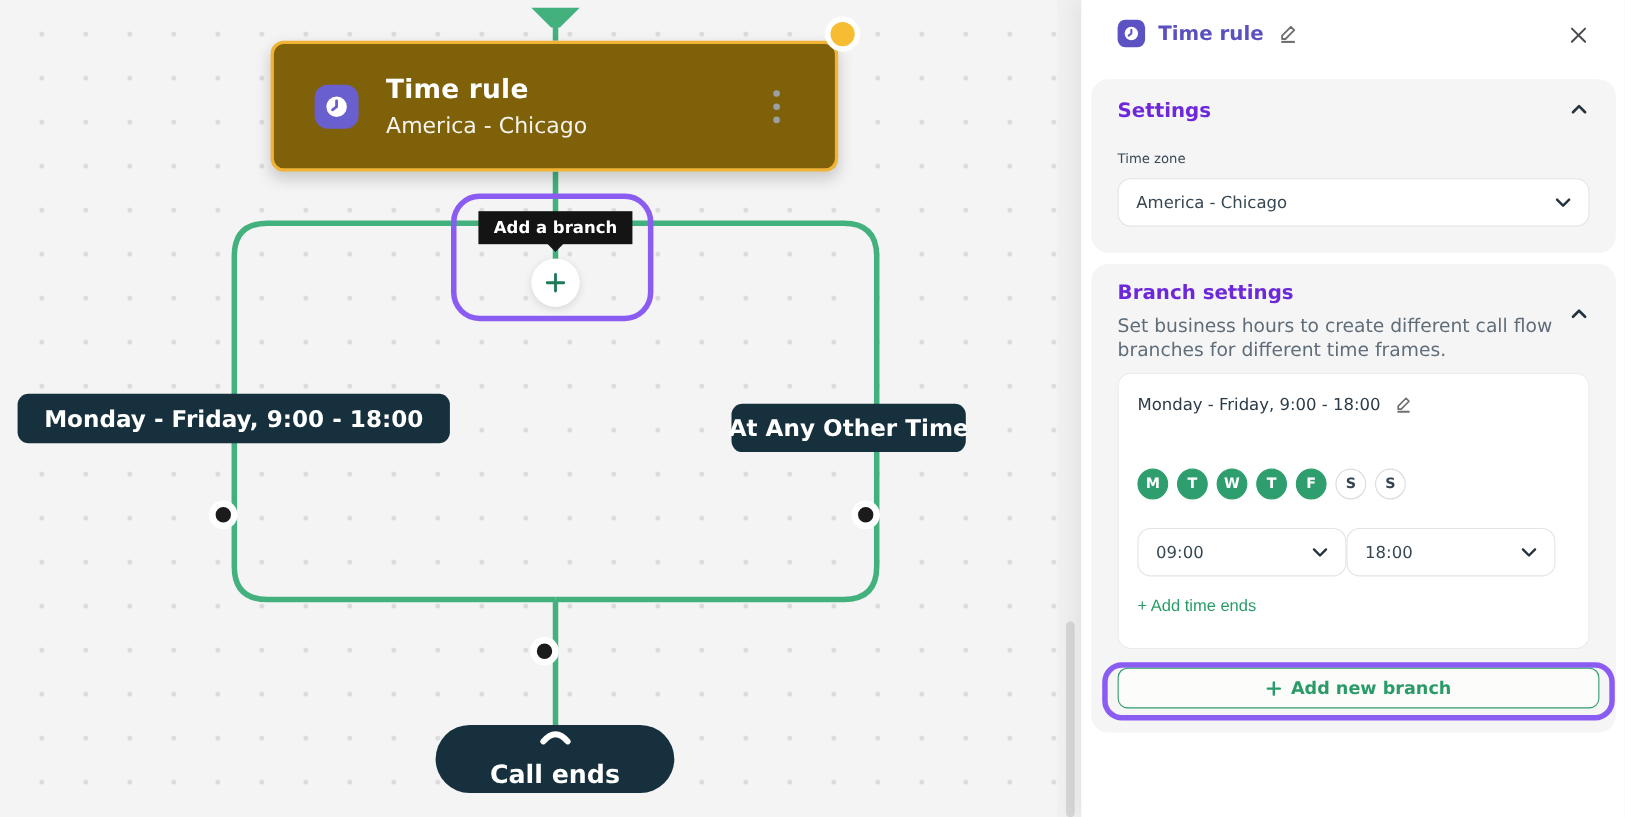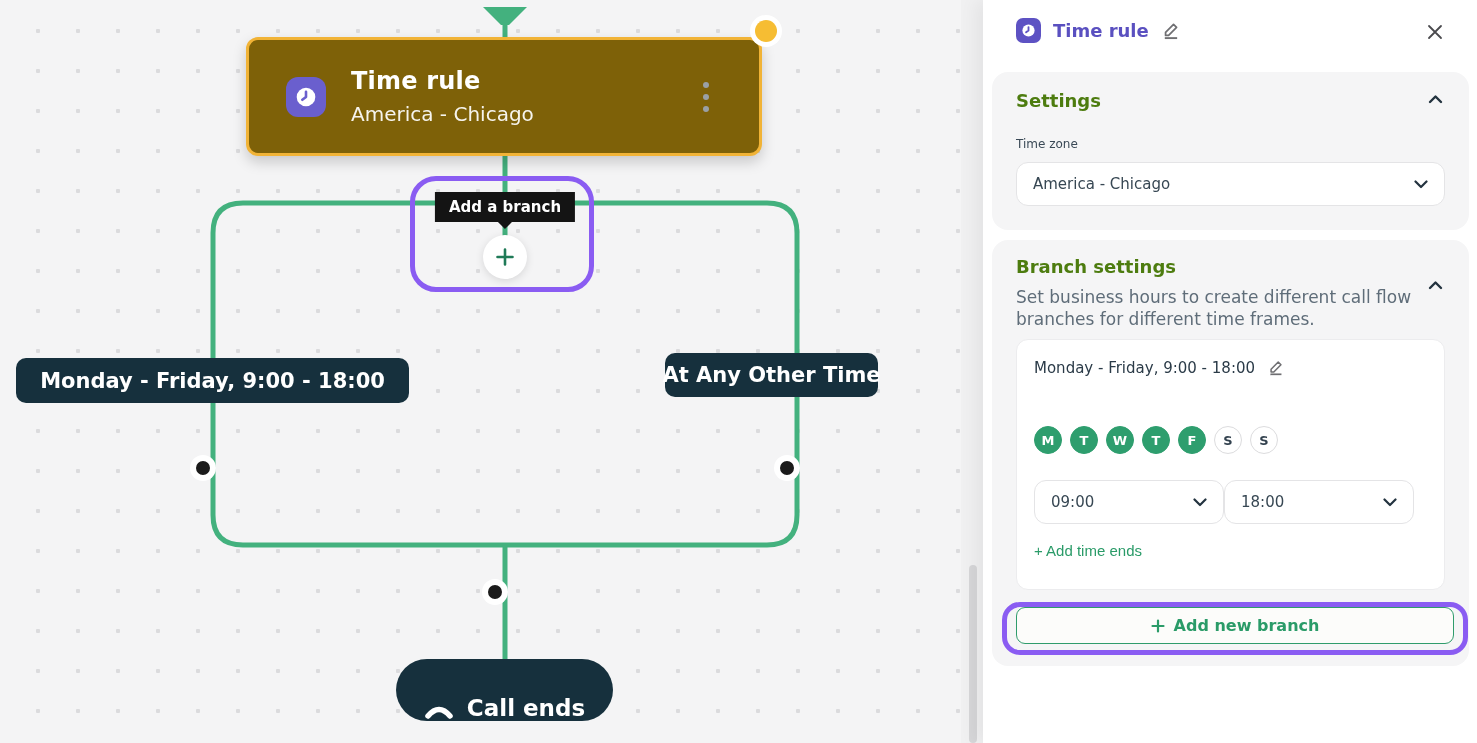--- a/index.html
+++ b/index.html
@@ -42,49 +42,49 @@
     border-top:8px solid #141414; }
 
   .plus-btn { position:absolute; left:483px; top:235px; width:44px; height:44px; border-radius:50%;
     background:#fff; border:none; box-shadow:0 2px 8px rgba(0,0,0,.12);
     display:flex; align-items:center; justify-content:center; cursor:pointer; }
 
   .branch-pill { position:absolute; background:#16303d; color:#fff; border-radius:10px;
     display:flex; align-items:center; justify-content:center;
     font-size:21px; font-weight:600; white-space:nowrap; }
   .pill-left { left:16px; top:358px; width:393px; height:45px; }
-  .pill-right { left:665px; top:353px; width:213px; height:44px; }
+  .pill-right { left:665px; top:367px; width:213px; height:44px; }
 
   .port { position:absolute; width:8px; height:8px; background:#fff;
     border:7px solid #1b1b1b; border-radius:50%; box-shadow:0 0 0 6px #fff; cursor:pointer; }
   .port-l { left:196px; top:461px; }
   .port-r { left:780px; top:461px; }
   .port-c { left:488px; top:585px; }
 
   .call-ends { position:absolute; left:396px; top:659px; width:217px; height:62px;
     background:#16303d; border-radius:31px; color:#fff;
-    display:flex; align-items:flex-end; justify-content:center; gap:13px;
-    font-size:23px; font-weight:600; cursor:pointer; }
+    display:flex; align-items:center; justify-content:center; gap:13px;
+    font-size:23px; font-weight:600; cursor:pointer;flex-direction:column; }
 
   
   .panel { position:absolute; left:983px; top:0; width:494px; height:743px; background:#fff;
     box-shadow:-8px 0 16px rgba(0,0,0,.05); }
   .panel-header { position:relative; height:60px; display:flex; align-items:center; padding:0 33px; }
   .ph-icon { width:25px; height:25px; border-radius:7px; background:#5d52c3;
     display:flex; align-items:center; justify-content:center; margin-right:12px; flex:0 0 auto; }
   .ph-title { color:#5a50c0; font-size:18px; font-weight:700; }
   .icon-btn { background:none; border:none; cursor:pointer; display:flex; align-items:center; justify-content:center; padding:2px; }
   .ph-edit { margin-left:10px; }
   .ph-close { position:absolute; right:30px; top:20px; }
 
   .card { position:absolute; left:9px; width:477px; background:#f5f5f6; border-radius:16px; }
   .card-settings { top:72px; height:158px; padding:18px 24px; }
   .card-branch { top:240px; height:426px; padding:16px 24px; }
   .card-head { display:flex; align-items:flex-start; justify-content:space-between; }
-  .card-title { color:#4d7c0f; font-size:18px; font-weight:700;text-align:center; }
+  .card-title { color:#6d28d9; font-size:18px; font-weight:700;text-align:center; }
   .chev-btn { margin-top:2px; }
   .field-label { color:#3a4956; font-size:12px; margin-top:26px; }
   .select { background:#fff; border:1px solid #e4e4e6; border-radius:12px; height:44px;
     display:flex; align-items:center; justify-content:space-between;
     padding:0 16px; font-size:15px; color:#374753; cursor:pointer; }
   .select-tz { margin-top:11px; }
   .card-desc { color:#5f6d79; font-size:17px; line-height:1.3; margin-top:9px; width:400px; }
 
   .inner-card { position:absolute; left:24px; top:99px; width:429px; height:251px;
     background:#fff; border:1px solid #ececee; border-radius:12px; padding:17px; }

